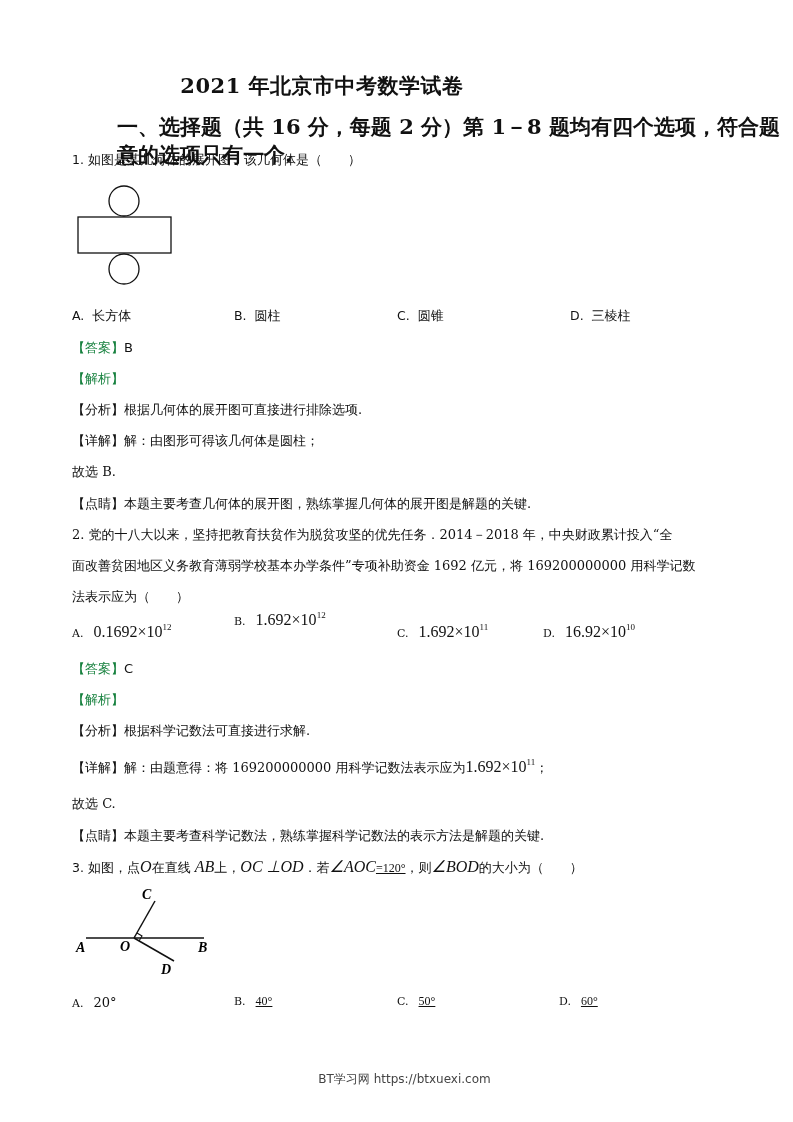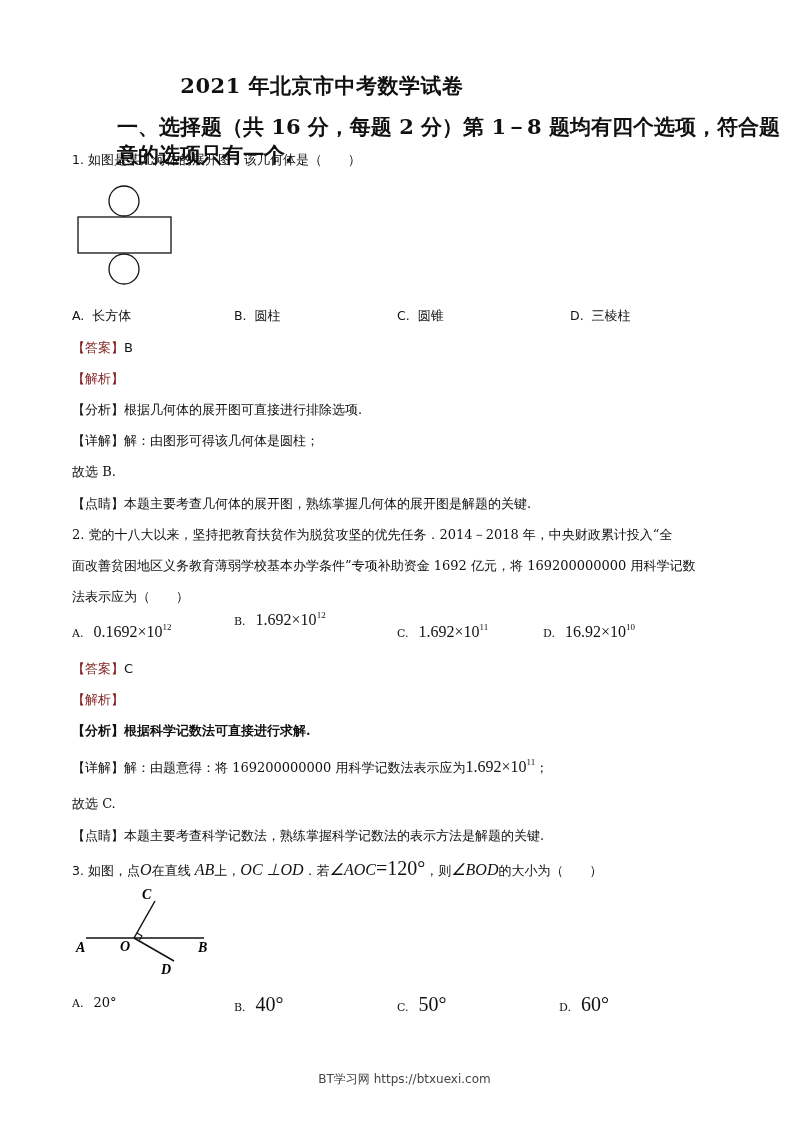--- a/index.html
+++ b/index.html
@@ -8,24 +8,24 @@
     .abs { position: absolute; }
     .title { left: 0; width: 644px; top: 72px; text-align: center;
       font-family: "DejaVu Serif", serif; font-weight: bold; font-size: 21px; letter-spacing: 0.5px; }
     .section { left: 72px; top: 113px; font-weight: bold; font-size: 21px; margin-left: 45px; }
     .line { left: 72px; font-size: 13px; white-space: nowrap; }
     .opt { font-size: 13px; white-space: nowrap; }
     .optlabel { font-family: "DejaVu Sans", sans-serif; font-size: 12.5px; margin-right: 8px; }
     .optlabel-serif { font-family: "DejaVu Serif", serif; font-size: 11px; margin-right: 10px; }
     .math { font-family: "Liberation Serif", serif; font-size: 16px; }
     .math sup { font-size: 9px; vertical-align: 7px; }
-    .tag { color: #7f1d1d; font-family: Liberation Mono, monospace; font-size: 13px; }
+    .tag { color: #15803d; font-family: Liberation Mono, monospace; font-size: 13px; }
     .tag-ans { font-family: "DejaVu Sans", sans-serif; font-size: 13px; }
     .ital { font-family: "Liberation Serif", serif; font-style: italic; font-size: 16px; }
-    .ser { font-family: "Liberation Serif", serif; font-size: 20px; }
+    .ser { font-family: "Liberation Serif", serif; font-size: 12px; text-decoration: underline; }
     .footer { left: 8px; width: 793px; top: 1071px; text-align: center;
       font-family: "DejaVu Sans", sans-serif; font-size: 12px; color: #444; }
     .numsans { font-family: "DejaVu Sans", sans-serif; font-size: 12.5px; }
   </style>
 </head>
 <body>
 
 <div class="abs title">2021 年北京市中考数学试卷</div>
 <div class="abs section">一、选择题（共 16 分，每题 2 分）第 1－8 题均有四个选项，符合题意的选项只有一个.</div>
 
@@ -88,21 +88,21 @@
 <div class="abs opt" style="left:531px;top:622px;margin-left:12px;">
   <span class="optlabel-serif">D.</span><span class="math"><span>16.92×10</span><sup>10</sup></span>
 </div>
 
 <div class="abs line" style="top:660px;">
   <span class="tag">【答案】</span><span class="tag-ans">C</span>
 </div>
 <div class="abs line" style="top:691px;">
   <span class="tag">【解析】</span>
 </div>
-<div class="abs line" style="top:722px;font-weight:bold;">
+<div class="abs line" style="top:722px;">
   <span>【分析】</span><span>根据科学记数法可直接进行求解.</span>
 </div>
 <div class="abs line" style="top:757px;">
   <span>【详解】</span><span>解：由题意得：将 169200000000 用科学记数法表示应为</span><span class="math"><span>1.692×10</span><sup>11</sup></span><span>；</span>
 </div>
 <div class="abs line" style="top:795px;">故选 C.</div>
 <div class="abs line" style="top:827px;">
   <span>【点睛】</span><span>本题主要考查科学记数法，熟练掌握科学记数法的表示方法是解题的关键.</span>
 </div>
 

